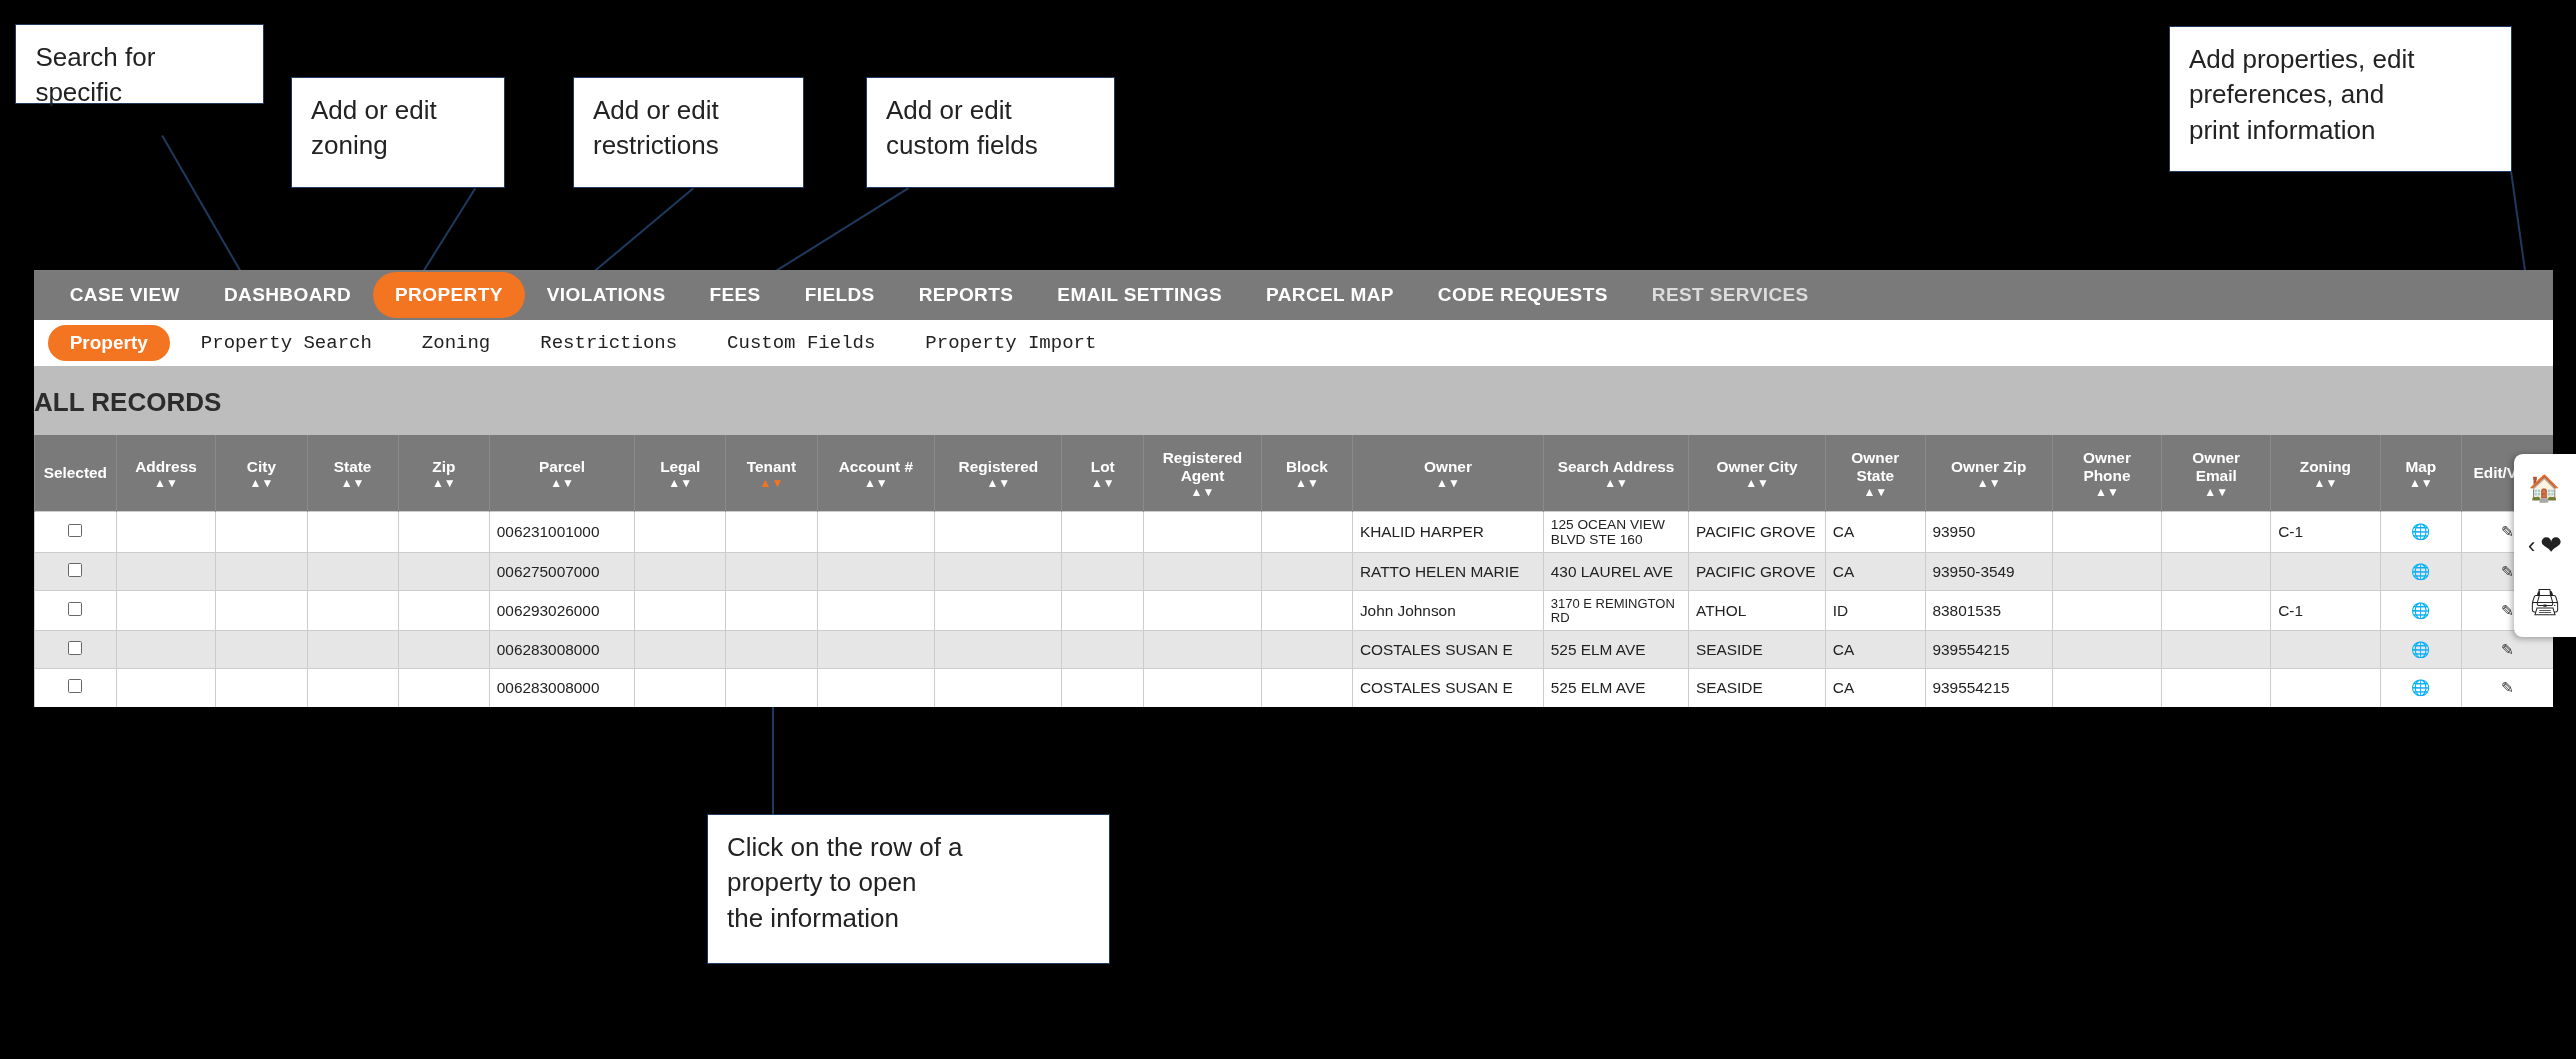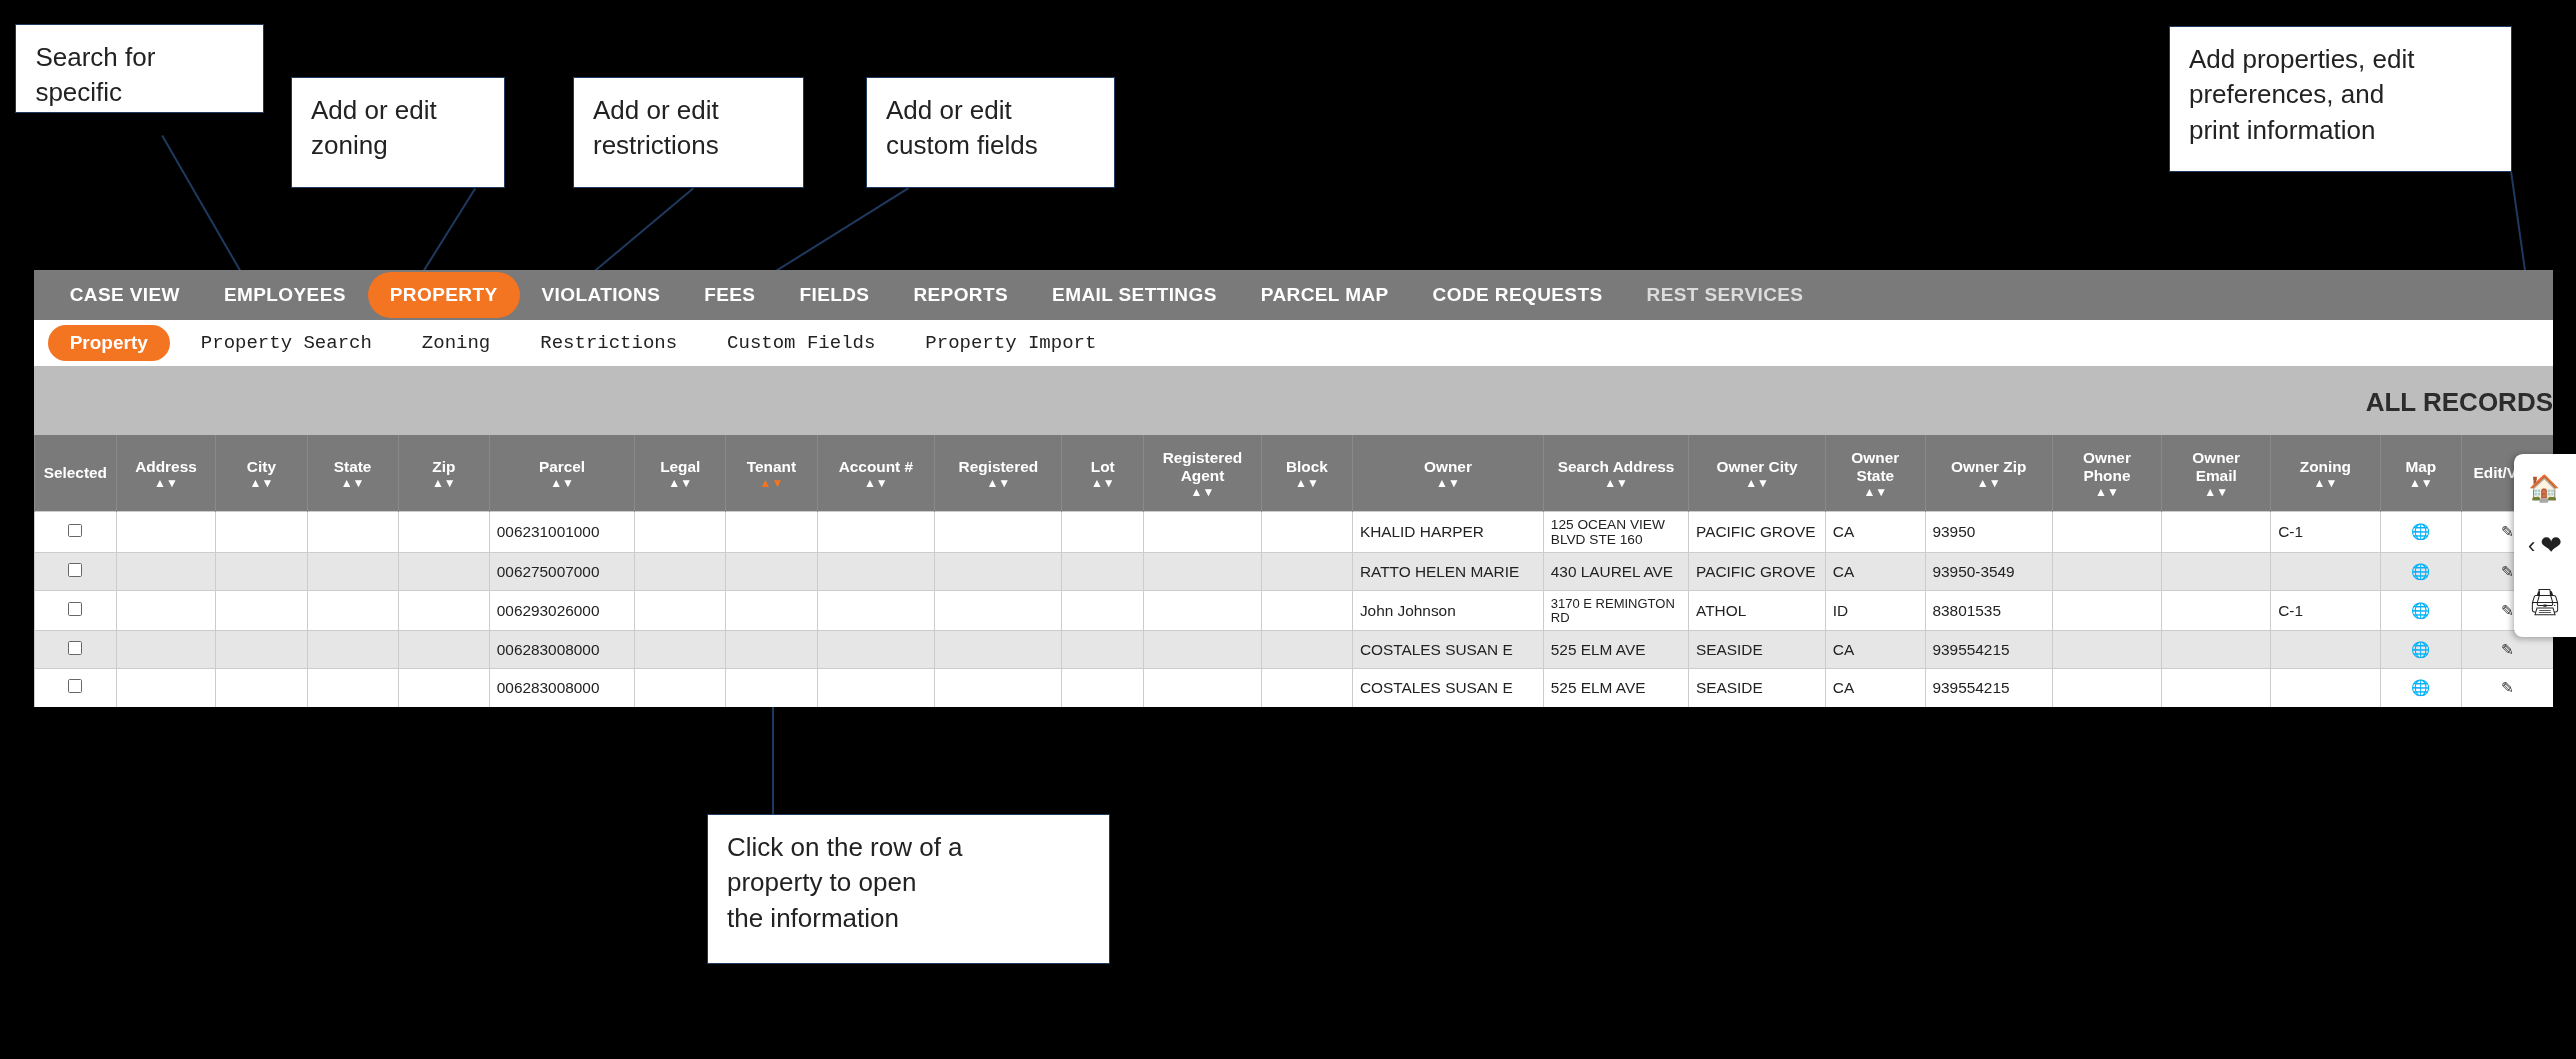--- a/index.html
+++ b/index.html
@@ -74,21 +74,21 @@
     cursor: pointer;
   }
   .sub-nav-item {
     font-size: 19px;
     color: #222;
     padding: 6.9px 19px;
     cursor: pointer;
     font-family: Liberation Mono, monospace;
   }
   .page-title {
-    text-align: right;
+    text-align: left;
     font-weight: 700;
     font-size: 26px;
     padding: 20.6px 0 17px;
     color: #2c2c2c;
     background: #bdbdbd;
   }
   table.records {
     width: 100%;
     border-collapse: collapse;
     table-layout: fixed;
@@ -175,21 +175,21 @@
   .w-sel{width:77px}.w-addr{width:94px}.w-city{width:86px}.w-state{width:86px}.w-zip{width:86px}
   .w-parcel{width:137px}.w-legal{width:86px}.w-tenant{width:86px}.w-acct{width:111px}
   .w-sub{width:120px}.w-lot{width:77px}.w-reg{width:111px}.w-block{width:86px}
   .w-owner{width:180px}.w-oaddr{width:137px}.w-ocity{width:129px}.w-ostate{width:94px}
   .w-ozip{width:120px}.w-oph{width:103px}.w-oem{width:103px}.w-zone{width:103px}
   .w-map{width:77px}.w-edit{width:86px}
 </style>
 </head>
 <body>
 
-<div class="callout" style="top:24px;left:15.4px;width:249px;height:89px"><span style="white-space:pre-line">Search for
+<div class="callout" style="top:24px;left:15.4px;width:249px;height:80px"><span style="white-space:pre-line">Search for
 specific</span></div>
 <div class="callout" style="top:77px;left:291px;width:214px;height:111px"><span style="white-space:pre-line">Add or edit
 zoning</span></div>
 <div class="callout" style="top:77px;left:573px;width:231px;height:111px"><span style="white-space:pre-line">Add or edit
 restrictions</span></div>
 <div class="callout" style="top:77px;left:866px;width:249px;height:111px"><span style="white-space:pre-line">Add or edit
 custom fields</span></div>
 <div class="callout" style="top:26px;left:2169px;width:343px;height:146px"><span style="white-space:pre-line">Add properties, edit
 preferences, and
 print information</span></div>
@@ -201,21 +201,21 @@
 <div class="callout-line" style="top:189px;left:476px;width:184px;transform:rotate(122deg)"></div>
 <div class="callout-line" style="top:189px;left:694px;width:223px;transform:rotate(140deg)"></div>
 <div class="callout-line" style="top:189px;left:909px;width:244px;transform:rotate(148deg)"></div>
 <div class="callout-line" style="top:171px;left:2512px;width:347px;transform:rotate(82deg)"></div>
 <div class="callout-line" style="top:814px;left:772px;width:141px;transform:rotate(-90deg)"></div>
 
 <div class="app">
 
   <div class="main-nav">
     <div class="main-nav-item">CASE VIEW</div>
-    <div class="main-nav-item">EMPLOYEES</div>
+    <div class="main-nav-item">DASHBOARD</div>
     <div class="main-nav-item active">PROPERTY</div>
     <div class="main-nav-item">VIOLATIONS</div>
     <div class="main-nav-item">FEES</div>
     <div class="main-nav-item">FIELDS</div>
     <div class="main-nav-item">REPORTS</div>
     <div class="main-nav-item">EMAIL SETTINGS</div>
     <div class="main-nav-item">PARCEL MAP</div>
     <div class="main-nav-item">CODE REQUESTS</div>
     <div class="main-nav-item muted">REST SERVICES</div>
   </div>

